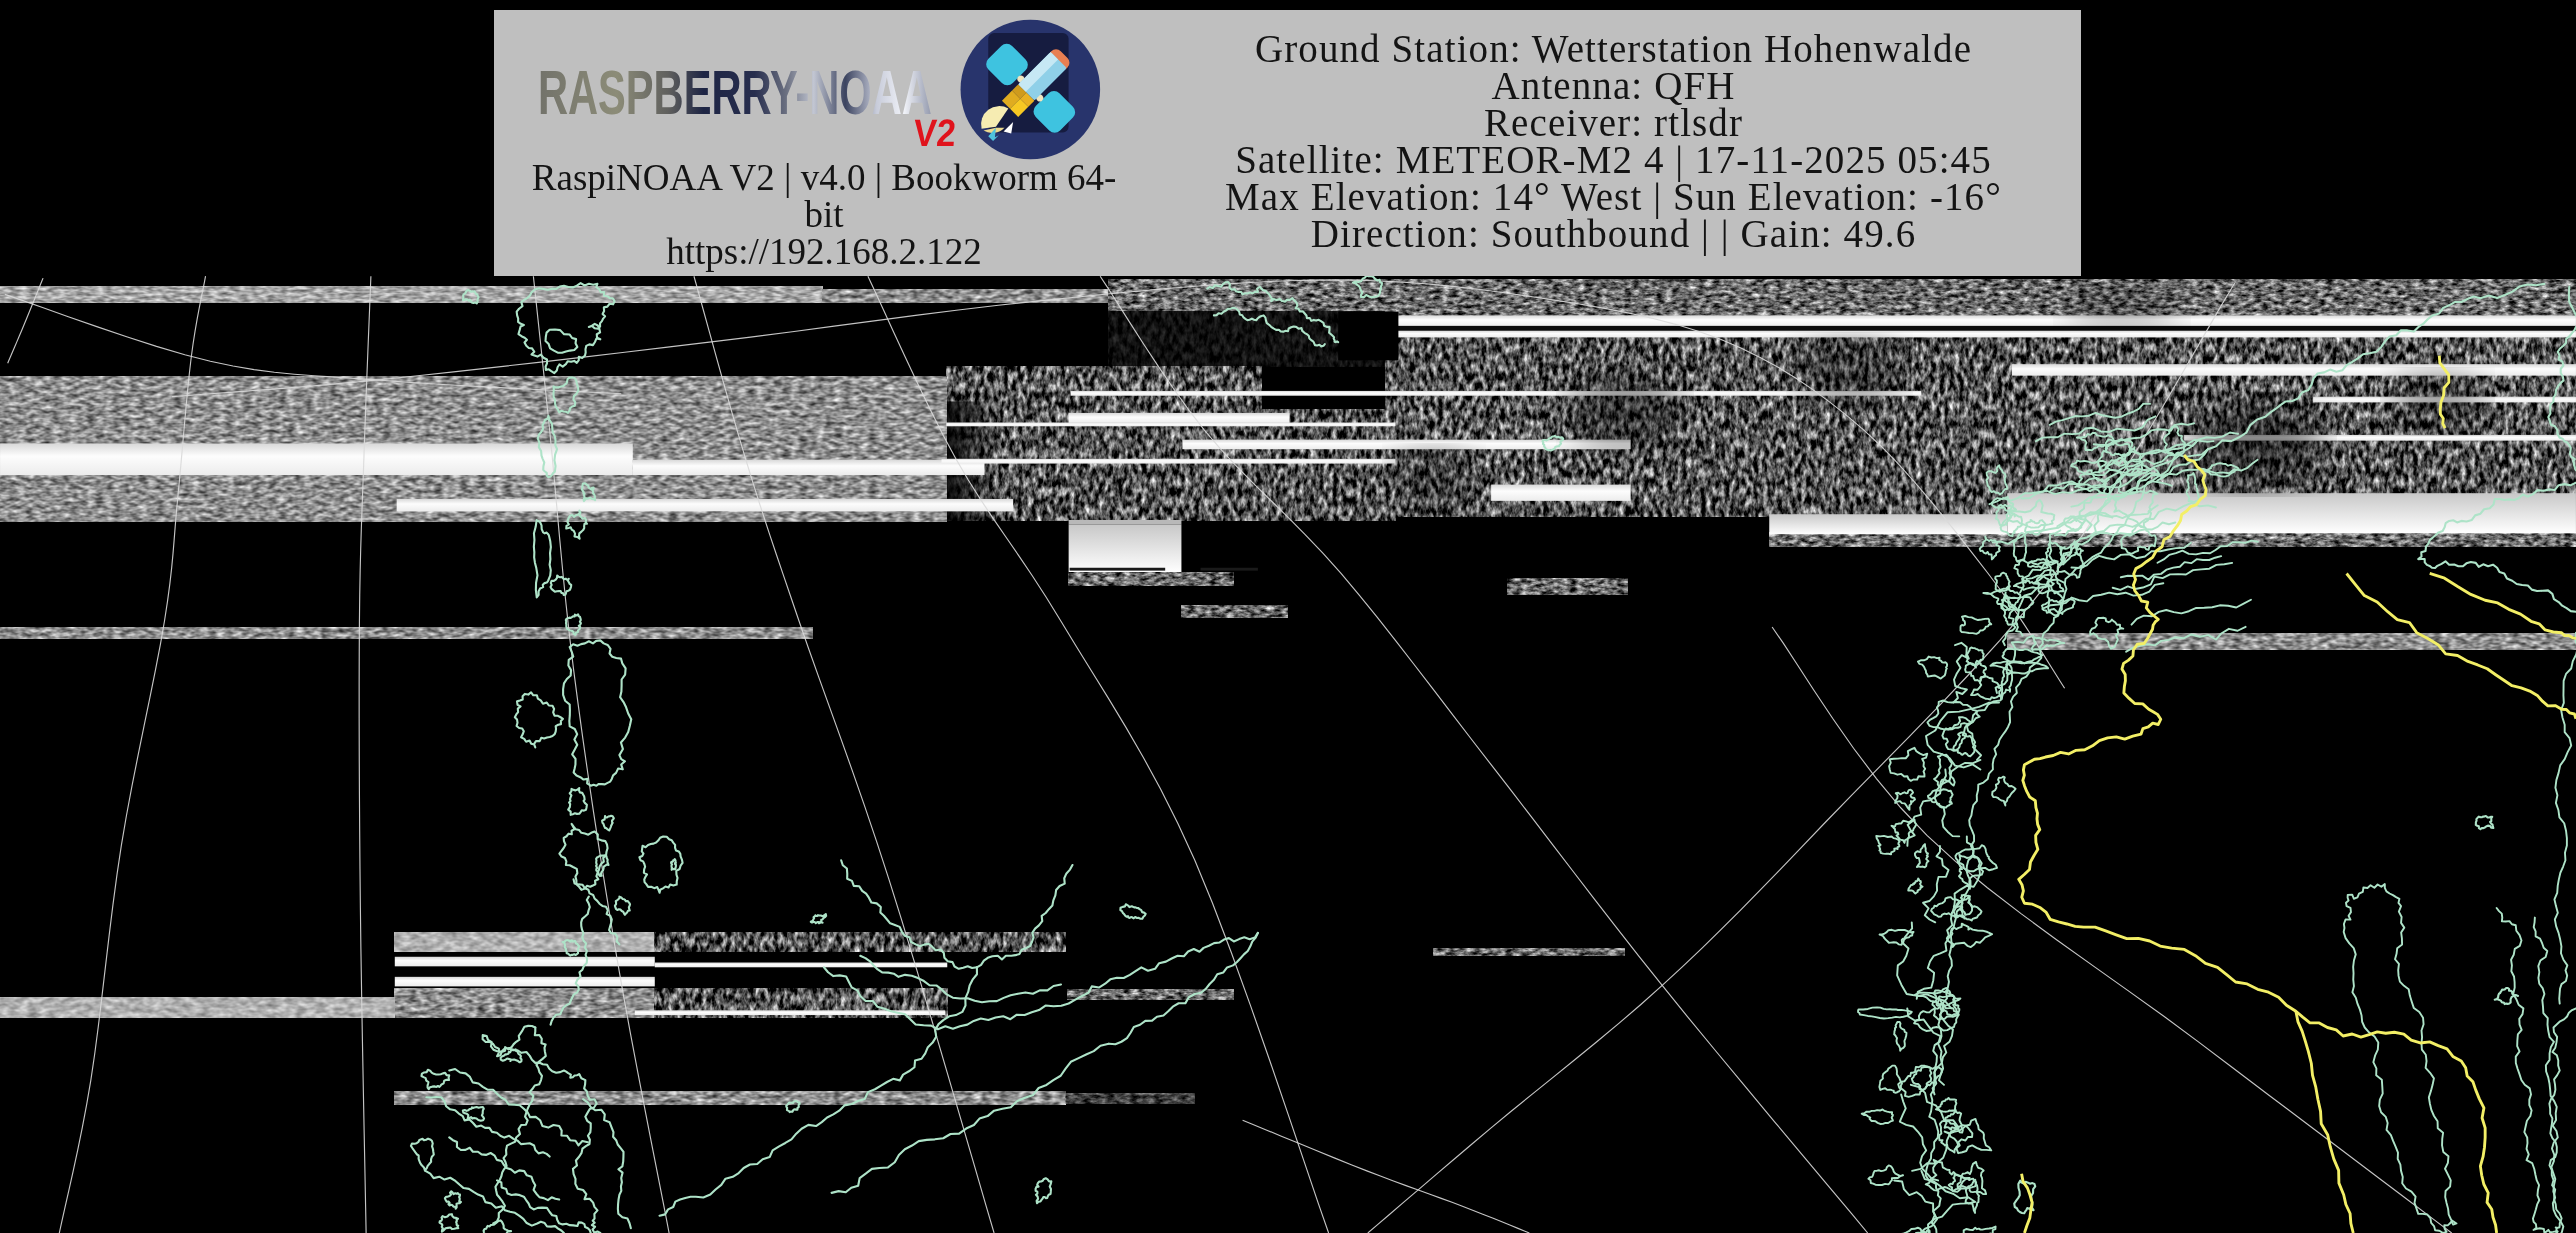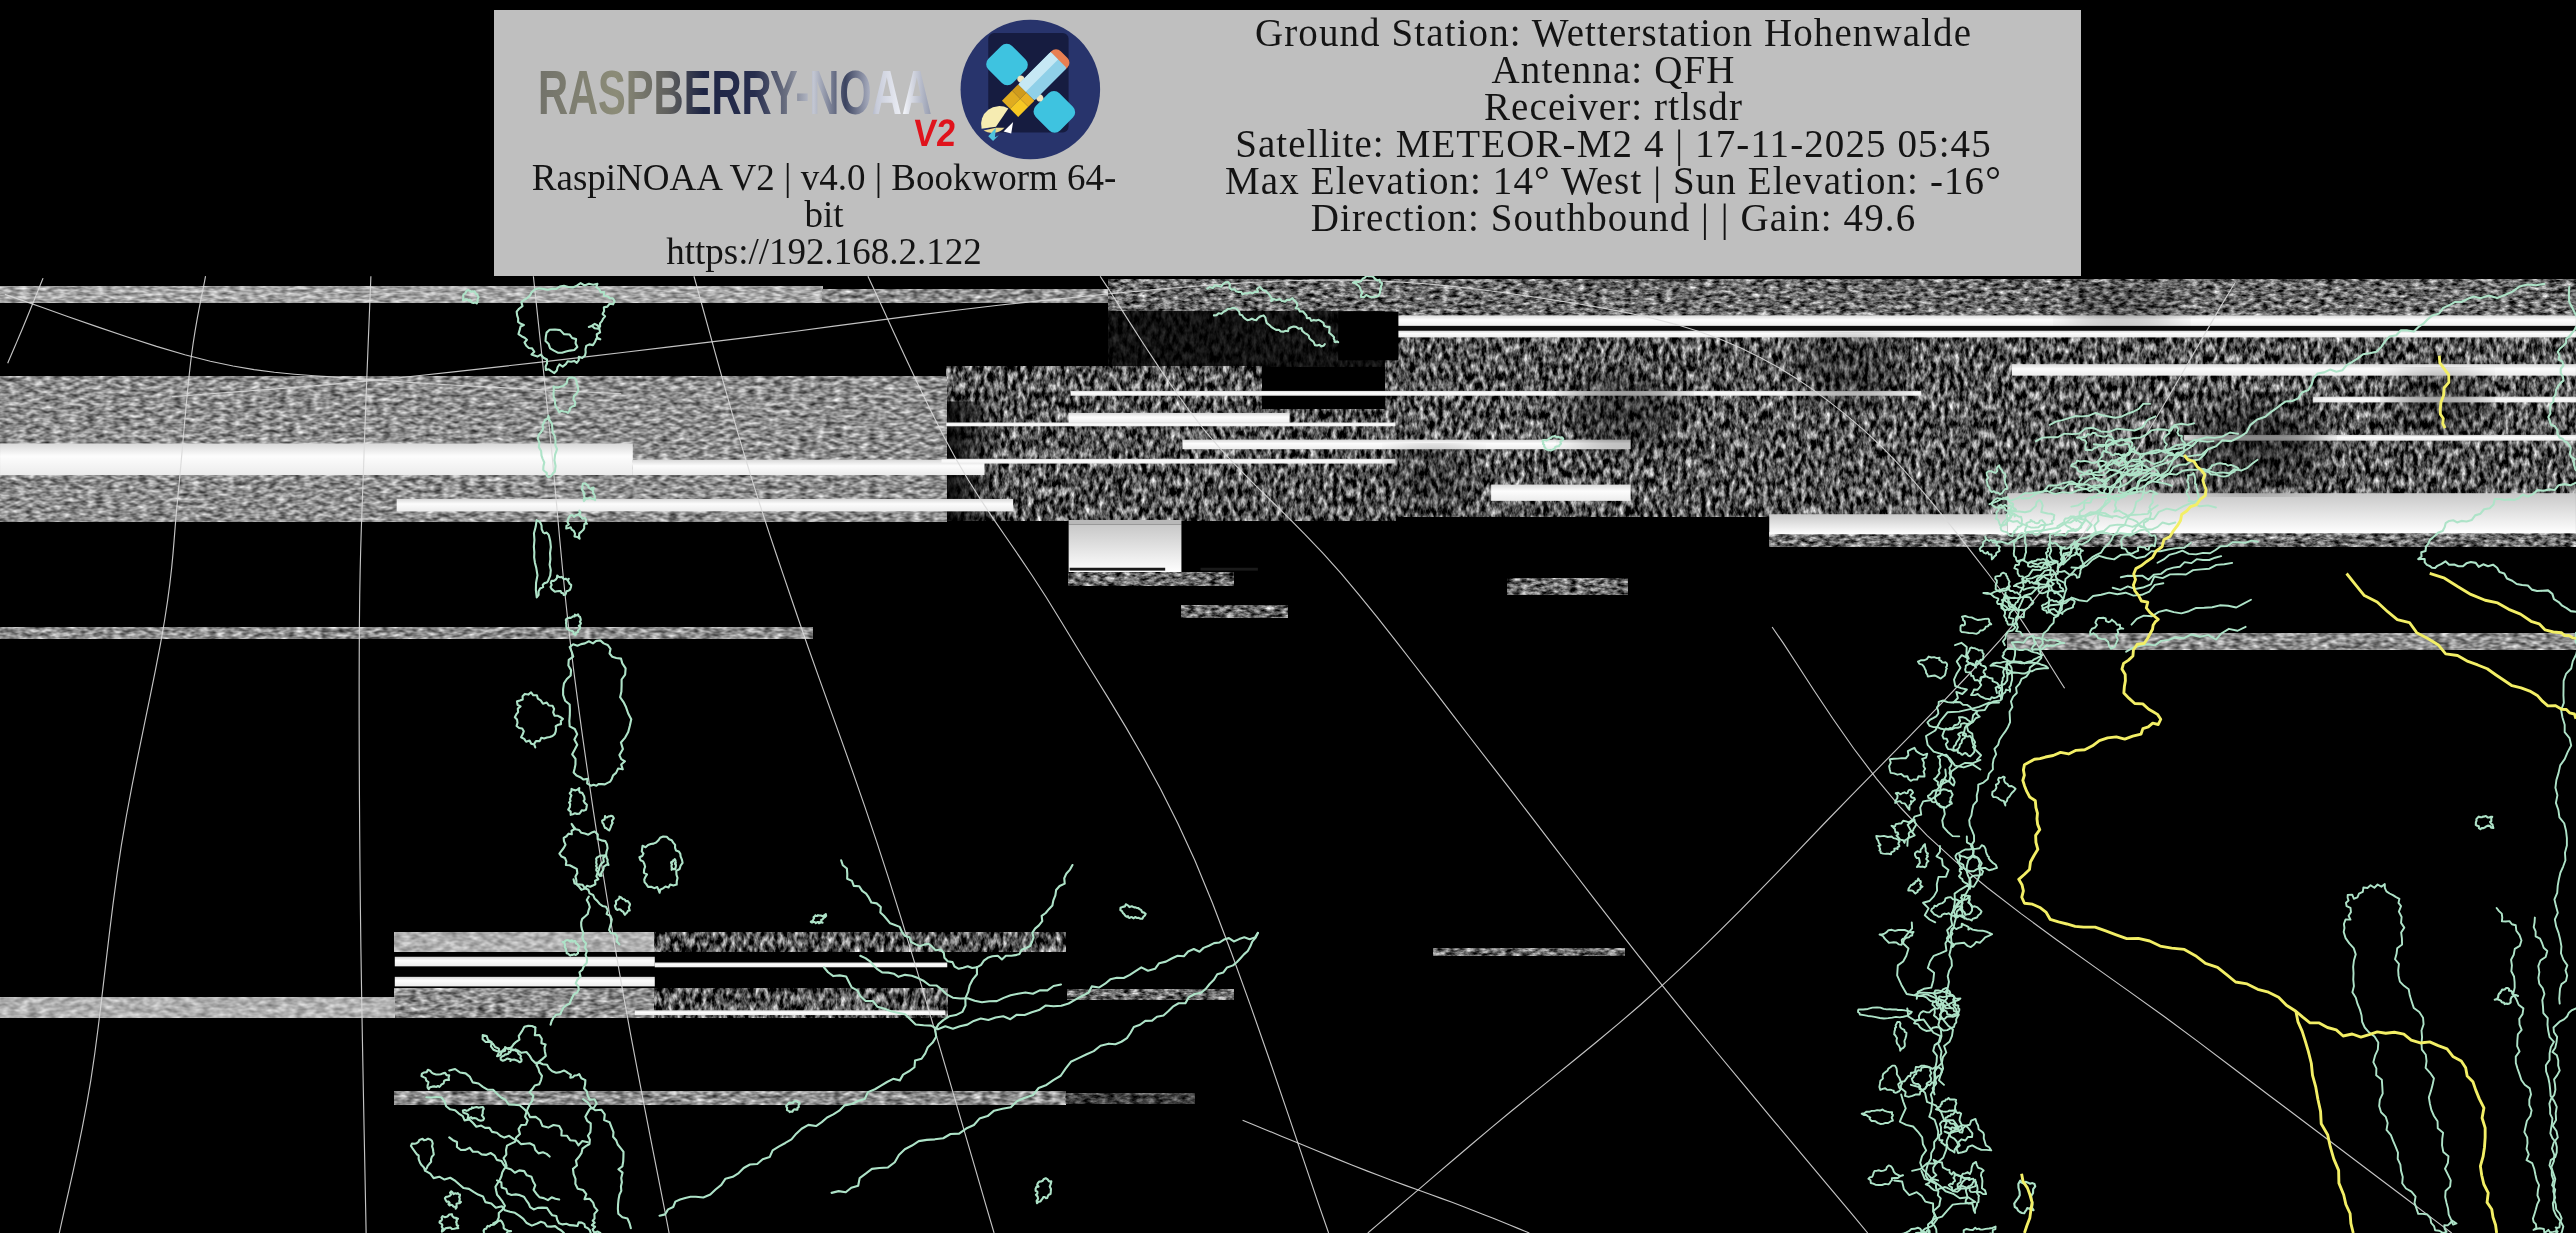--- a/index.html
+++ b/index.html
@@ -1,17 +1,17 @@
 <!DOCTYPE html>
 <html><head><meta charset="utf-8"><style>
 html,body{margin:0;padding:0;background:#000;}
 #page{position:relative;width:2576px;height:1233px;overflow:hidden;background:#000;}
 #banner{position:absolute;left:494px;top:9.6px;width:1587px;height:266px;background:#bfbfbf;}
 #ltext{position:absolute;left:9.6px;top:149px;width:593px;text-align:center;font-family:"Liberation Serif",serif;font-size:37px;line-height:37px;color:#141414;margin-left:24px;}
-#rtext{position:absolute;left:699px;top:4px;width:841px;text-align:center;font-family:"Liberation Serif",serif;font-size:39px;letter-spacing:1.1px;line-height:37px;color:#141414;}
+#rtext{position:absolute;left:699px;top:20px;width:841px;text-align:center;font-family:"Liberation Serif",serif;font-size:39px;letter-spacing:1.1px;line-height:37px;color:#141414;}
 </style></head>
 <body>
 <div id="page">
 <svg width="2576" height="1233" viewBox="0 0 2695 1290" style="position:absolute;left:0;top:0">
 <defs>
 <filter id="nzA" x="0" y="0" width="100%" height="100%" color-interpolation-filters="sRGB">
  <feTurbulence type="fractalNoise" baseFrequency="0.11 0.24" numOctaves="2" seed="11"></feTurbulence>
  <feColorMatrix type="matrix" values="1 0 0 0 0  1 0 0 0 0  1 0 0 0 0  0 0 0 0 1"></feColorMatrix>
  <feComponentTransfer>
             <feFuncR type="linear" slope="1.0" intercept="0.06"></feFuncR>

